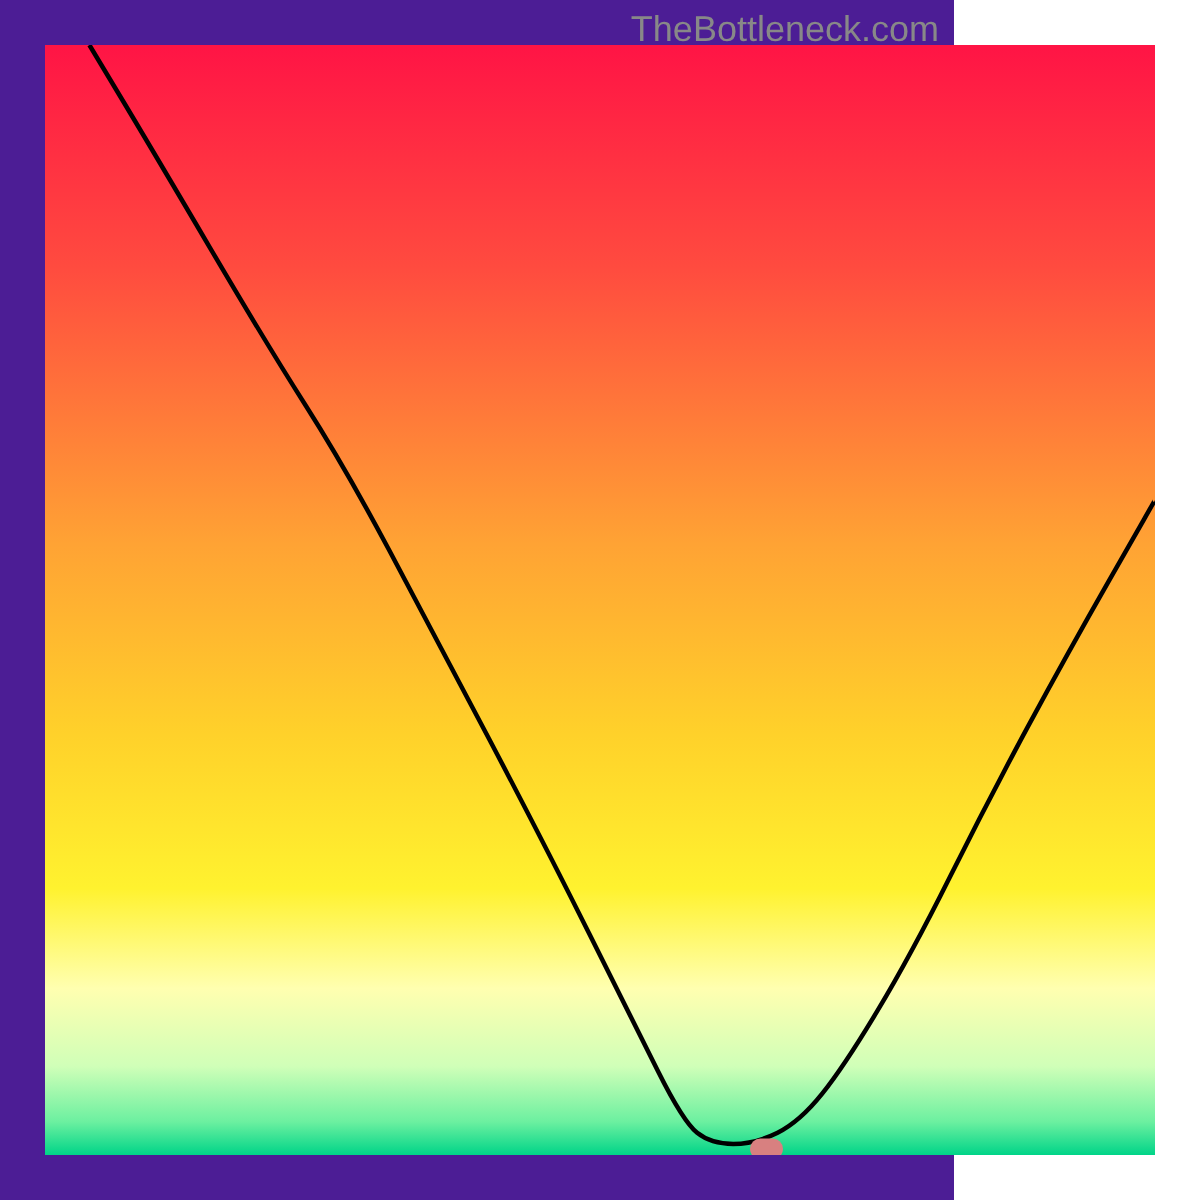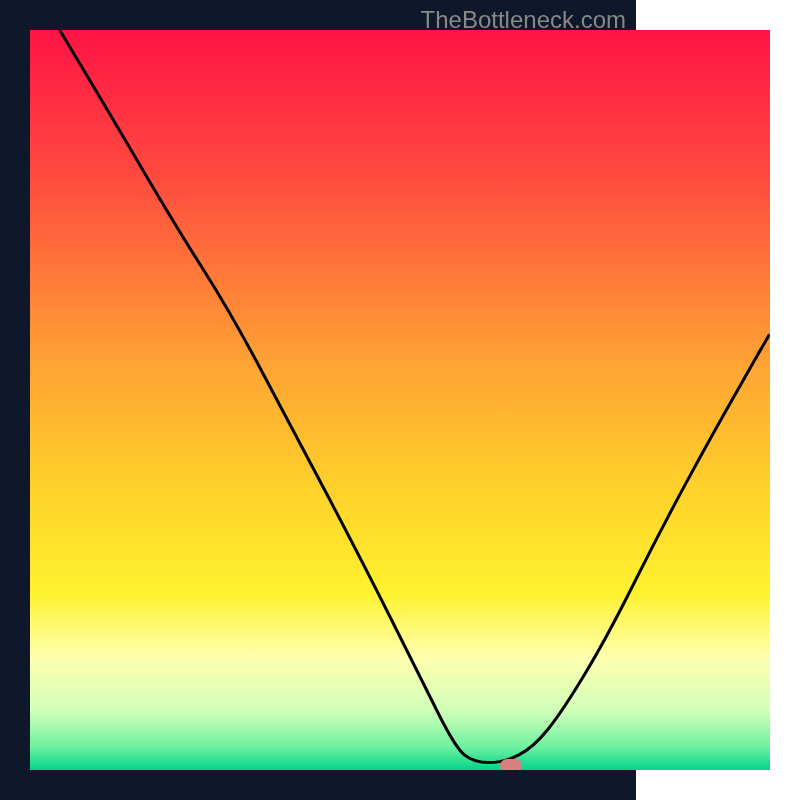--- a/index.html
+++ b/index.html
@@ -4,21 +4,21 @@
 <style>
   body {
     margin: 0;
     padding: 0;
     background: #fff;
   }
   .chart-container {
     width: 636px;
     height: 800px;
     position: relative;
-    background: #0f172a;
+    background: #4c1d95;
     text-align: right;
   }
   .watermark {
     position: absolute;
     top: 6px;
     right: 10px;
     font-family: Arial, Helvetica, sans-serif;
     font-size: 24px;
     color: #888;
     z-index: 10;

